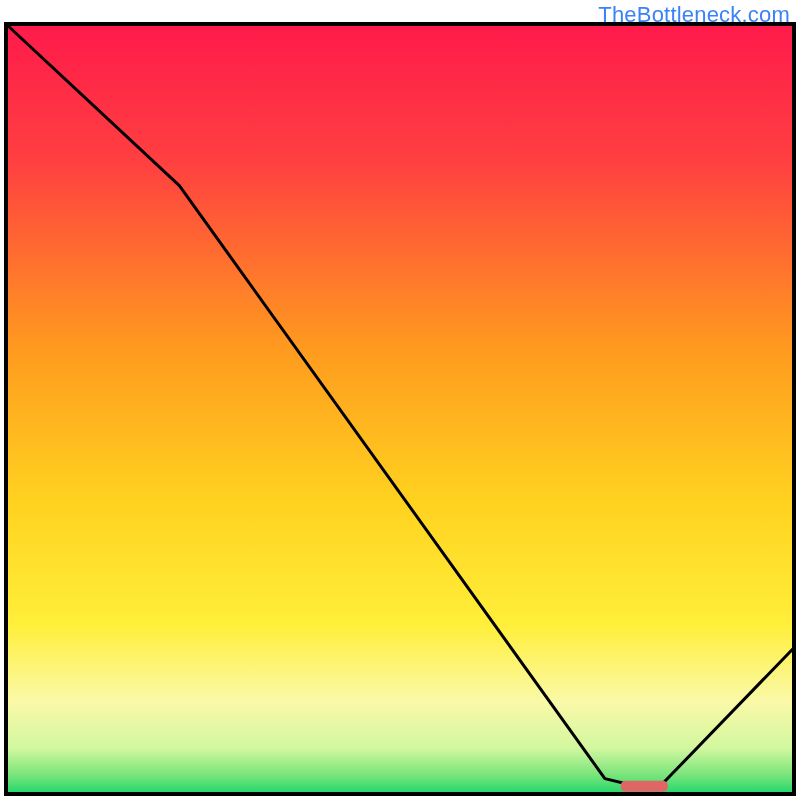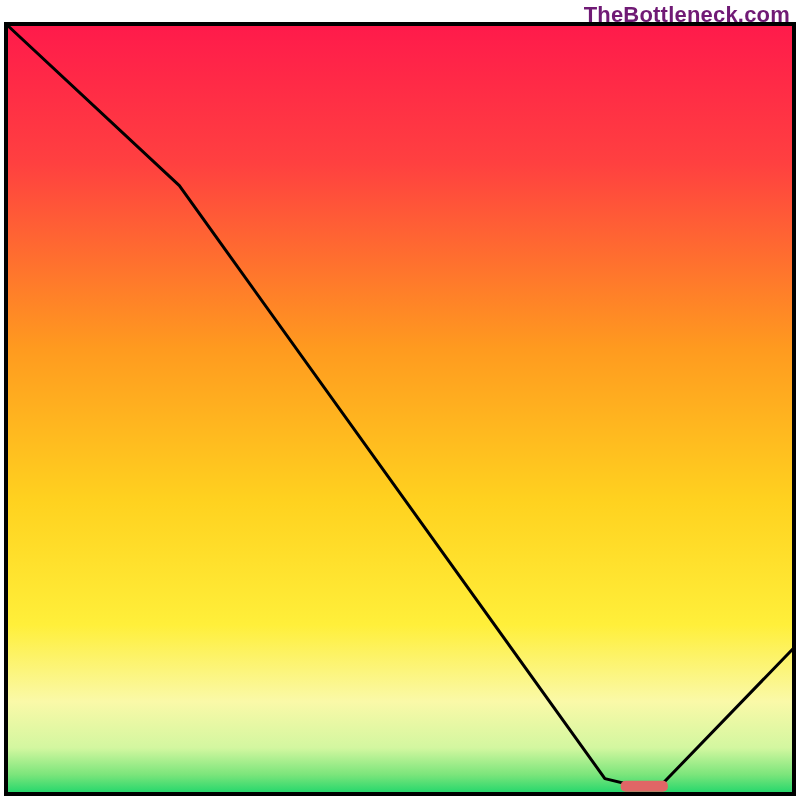--- a/index.html
+++ b/index.html
@@ -16,22 +16,22 @@
     height: 800px;
   }
   svg {
     display: block;
   }
   .watermark {
     position: absolute;
     top: 2px;
     right: 10px;
     font-size: 22px;
-    font-weight: 700;
-    color: #701a75;
+    font-weight: 400;
+    color: #3b82f6;
     letter-spacing: 0.2px;
     user-select: none;
     text-align: center;
   }
 </style>
 </head>
 <body>
 
 <div class="canvas-wrap">
 

